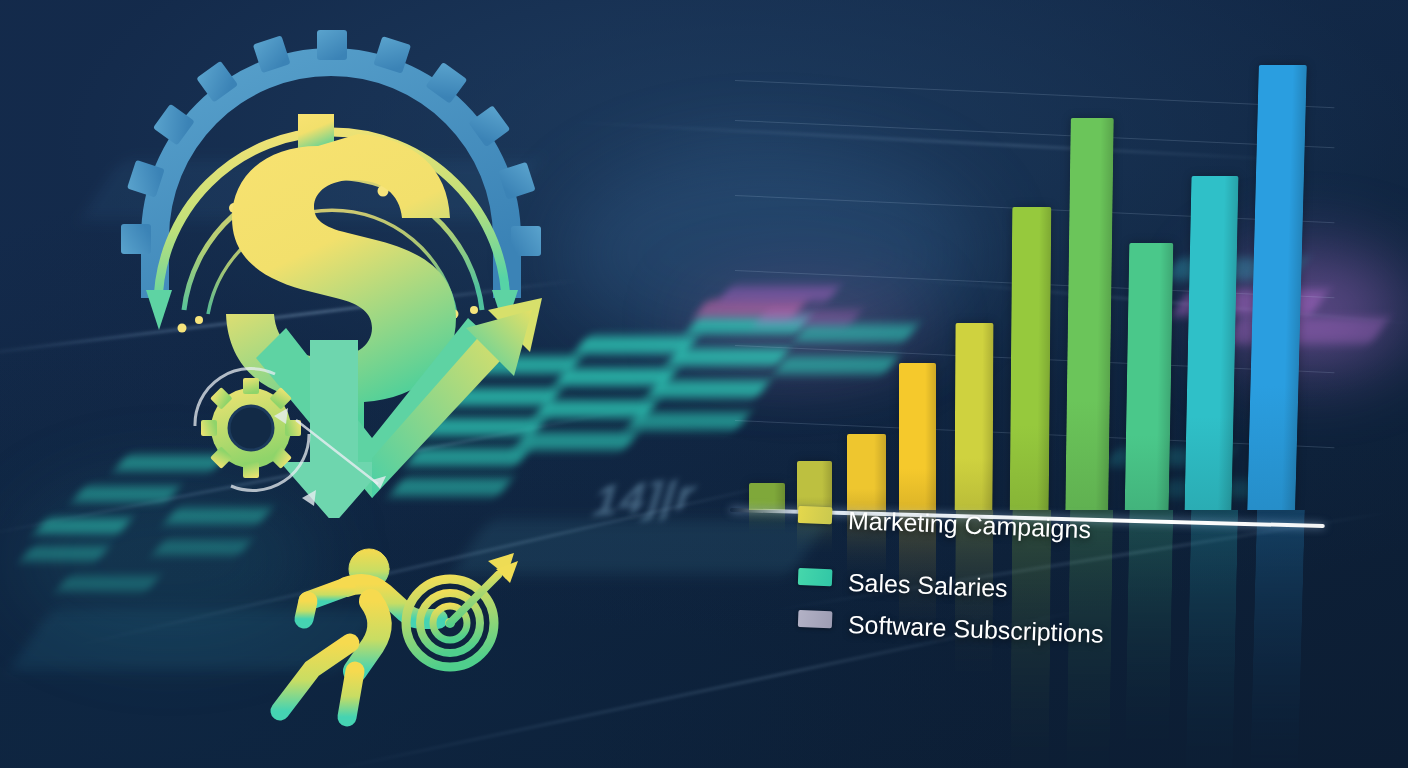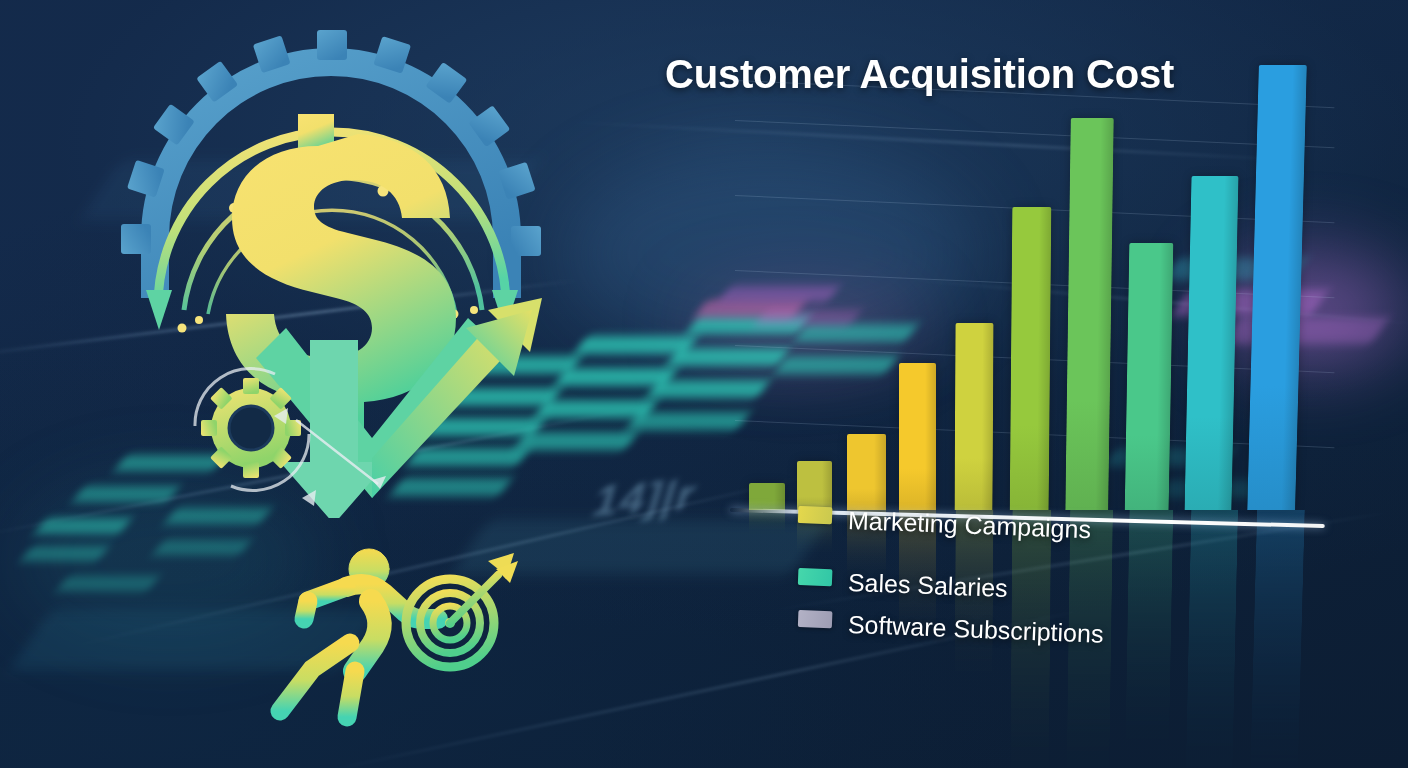--- a/index.html
+++ b/index.html
@@ -277,21 +277,20 @@
         <circle cx="200" cy="98" r="5" fill="url(#gTar)" stroke="none"></circle>
       </g>
       <g>
         <path d="M200 98 L248 50" stroke="url(#gTar)" stroke-width="8" fill="none" stroke-linecap="round"></path>
         <path d="M238 36 l26 -8 -8 26 -8 -10 Z" fill="#eedc55"></path>
         <path d="M246 44 l22 -8 -8 22 Z" fill="#f0dd55"></path>
       </g>
     </svg>
   </div>
 
-  <div id="title">Customer Acquisition Cost</div>
 
   <div id="chart">
     <div>
       <div class="gridline" style="top:60px;width:600px;transform:rotate(2.6deg);"></div>
       <div class="gridline" style="top:135px;width:600px;transform:rotate(2.6deg);"></div>
       <div class="gridline" style="top:210px;width:600px;transform:rotate(2.6deg);"></div>
       <div class="gridline" style="top:285px;width:600px;transform:rotate(2.6deg);"></div>
       <div class="gridline" style="top:360px;width:600px;transform:rotate(2.6deg);"></div>
       <div class="gridline" style="top:20px;width:600px;transform:rotate(2.6deg);"></div>
     </div>

